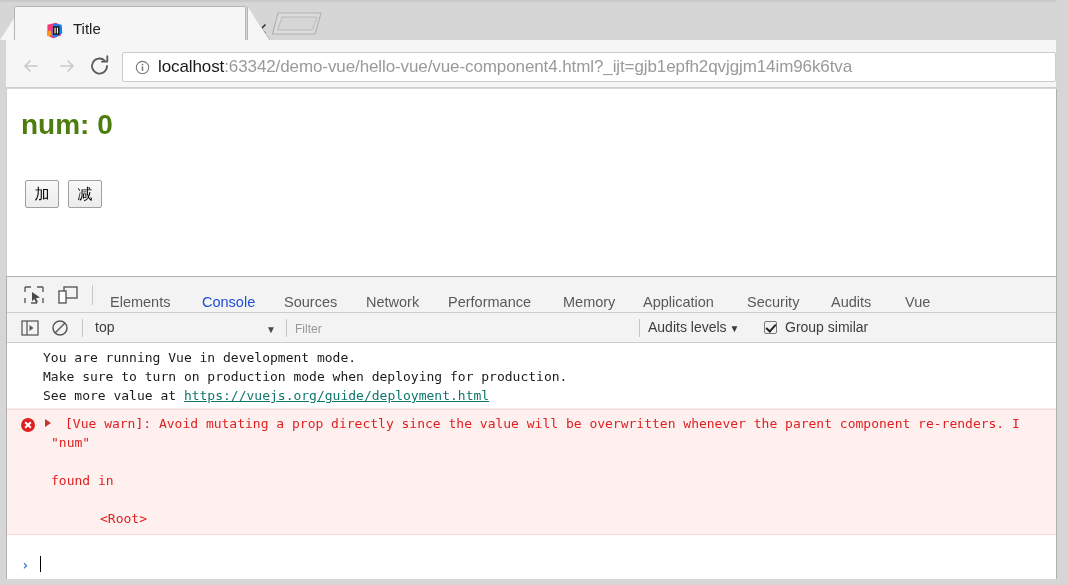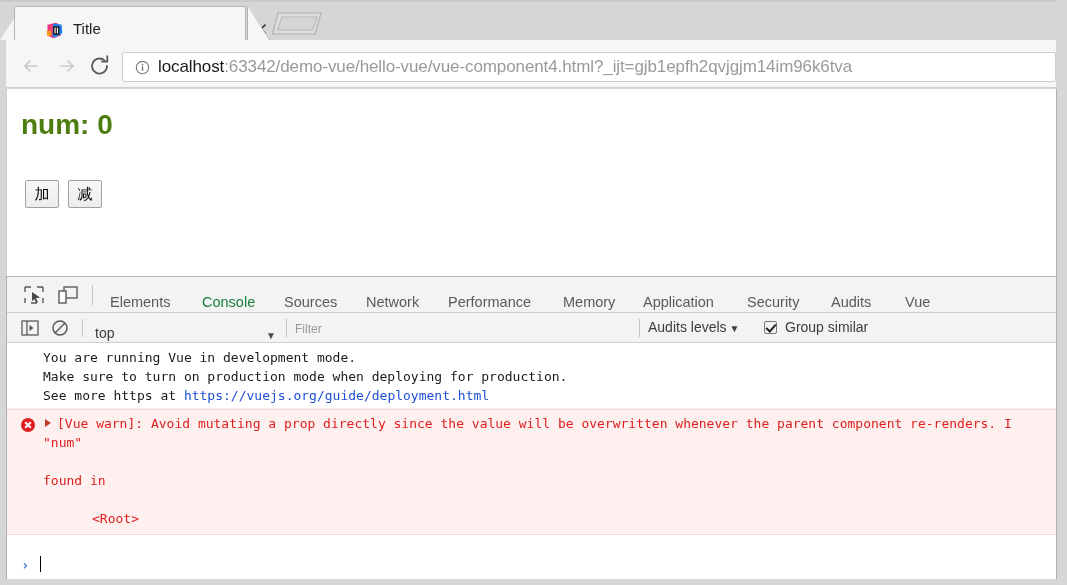--- a/index.html
+++ b/index.html
@@ -281,21 +281,21 @@
     position: absolute;
     top: 17px;
     height: 28px;
     font-size: 14.5px;
     color: #5a5a5a;
     font-family: "Liberation Sans", sans-serif;
     cursor: pointer;
     white-space: nowrap;
   }
   .dt-tab.active {
-    color: #15803d;
+    color: #1d4ed8;
   }
   .dt-tab.active::after {
     content: "";
     position: absolute;
     left: -8px;
     bottom: -1px;
     width: calc(100% + 16px);
     height: 2px;
     background: #1a9bf0;
   }
@@ -323,21 +323,21 @@
     cursor: pointer;
   }
   #dt-sep2 {
     position: absolute;
     left: 75px; top: 6px;
     width: 1px; height: 18px;
     background: #c6c6c6;
   }
   #dt-context-select {
     position: absolute;
-    left: 88px; top: 11px;
+    left: 88px; top: 5px;
     width: 185px; height: 21px;
     cursor: pointer;
   }
   #dt-context-label {
     position: absolute;
     left: 0; top: 1px;
     font-size: 14px;
     color: #3c3c3c;
     font-family: "Liberation Sans", sans-serif;
   }
@@ -428,28 +428,29 @@
     border-bottom: 1px solid #f0f0f0;
   }
   #msg-info .line {
     font-size: 13px;
     line-height: 19px;
     color: #1a1a1a;
     white-space: pre;
     font-family: "DejaVu Sans Mono", monospace;
   }
   #msg-info .link {
-    color: #1d4ed8;
+    color: #0f766e;
+    text-decoration: underline;
     cursor: pointer;
   }
   #msg-error {
     background: #fff0f0;
     border-top: 1px solid #ffd6d6;
     border-bottom: 1px solid #ffd6d6;
-    padding: 4px 0 6px 0;
+    padding: 4px 0 6px 8px;
     min-height: 118px;
   }
   #error-badge {
     position: absolute;
     left: 14px;
     top: 8px;
     width: 14px; height: 14px;
     border-radius: 50%;
     background: #e02020;
   }
@@ -652,21 +653,21 @@
 
       <div id="dt-group-checkbox"></div>
       <div id="dt-group-label">Group similar</div>
     </div>
 
     <div id="console-area">
 
       <div class="console-msg" id="msg-info">
         <div class="line">You are running Vue in development mode.</div>
         <div class="line">Make sure to turn on production mode when deploying for production.</div>
-        <div class="line"><span>See more https at </span><span class="link">https://vuejs.org/guide/deployment.html</span></div>
+        <div class="line"><span>See more value at </span><span class="link">https://vuejs.org/guide/deployment.html</span></div>
       </div>
 
       <div class="console-msg" id="msg-error">
         <div id="error-badge"></div>
         <div id="error-disclosure"></div>
         <div class="etext">[Vue warn]: Avoid mutating a prop directly since the value will be overwritten whenever the parent component re-renders. I</div>
         <div class="etext indent0">"num"</div>
         <div class="etext blank"></div>
         <div class="etext indent0">found in</div>
         <div class="etext blank"></div>

